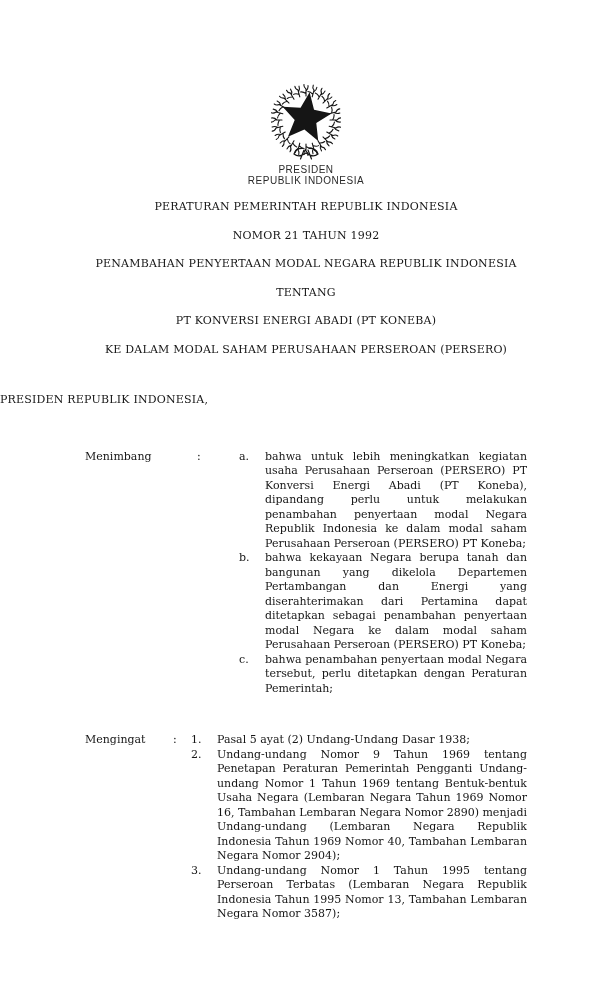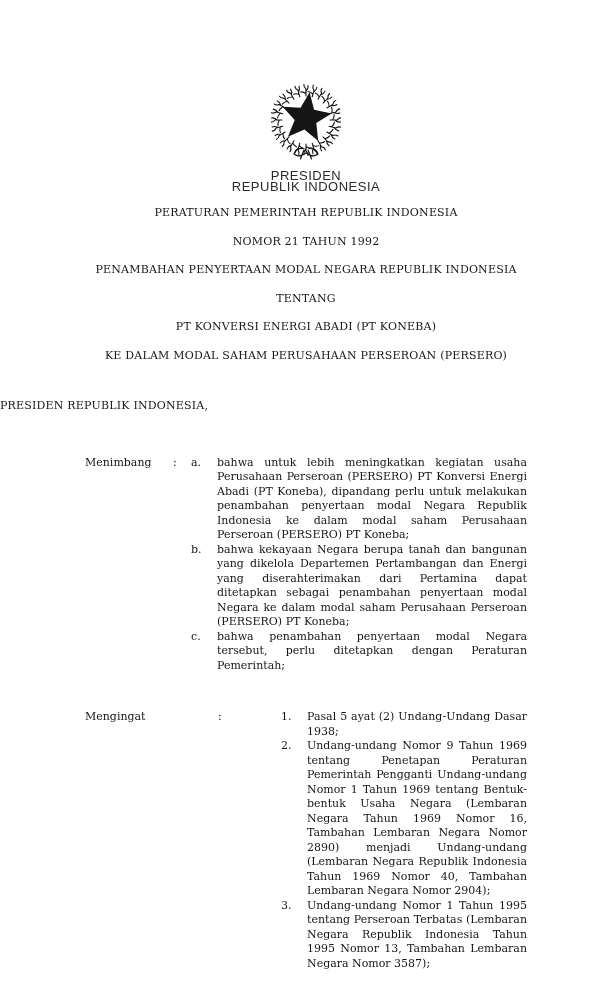--- a/index.html
+++ b/index.html
@@ -11,43 +11,43 @@
     background: #ffffff;
     color: #161616;
     font-family: "DejaVu Serif", serif;
     font-size: 11px;
     box-sizing: border-box;
     overflow: hidden;
   }
   .header { text-align: center; padding-top: 84px; }
   .seal svg { display: block; margin: 0 auto; }
   .seal-caption {
-    margin-top: 9px;
+    margin-top: 3px;
     font-family: "Liberation Sans", sans-serif;
-    font-size: 13px;
+    font-size: 10px;
     letter-spacing: 0.5px;
     line-height: 10.5px;
     color: #2a2a2a;
   }
   .title-block { margin-top: 14px; text-align: center; }
   .title-line {
     line-height: 14px;
     margin-bottom: 14.5px;
     letter-spacing: 0.2px;
     white-space: nowrap;
   }
   .preamble {
     margin-top: 36px;
     text-align: left;
     letter-spacing: 0.2px;
   }
   .clauses { padding: 0 85px; }
   .clause { display: flex; line-height: 14.5px; }
-  .clause-menimbang { margin-top: 44px; }
-  .clause-mengingat { margin-top: 37px; gap: 45px; }
+  .clause-menimbang { margin-top: 44px; gap: 24px; }
+  .clause-mengingat { margin-top: 37px; }
   .clause-label { width: 88px; flex-shrink: 0; }
   .clause-colon { width: 18px; flex-shrink: 0; }
   .clause-items { flex: 1; }
   .item { display: flex; }
   .item-marker { width: 26px; flex-shrink: 0; }
   .item-text { flex: 1; text-align: justify; }
 </style>
 </head>
 <body>
 

